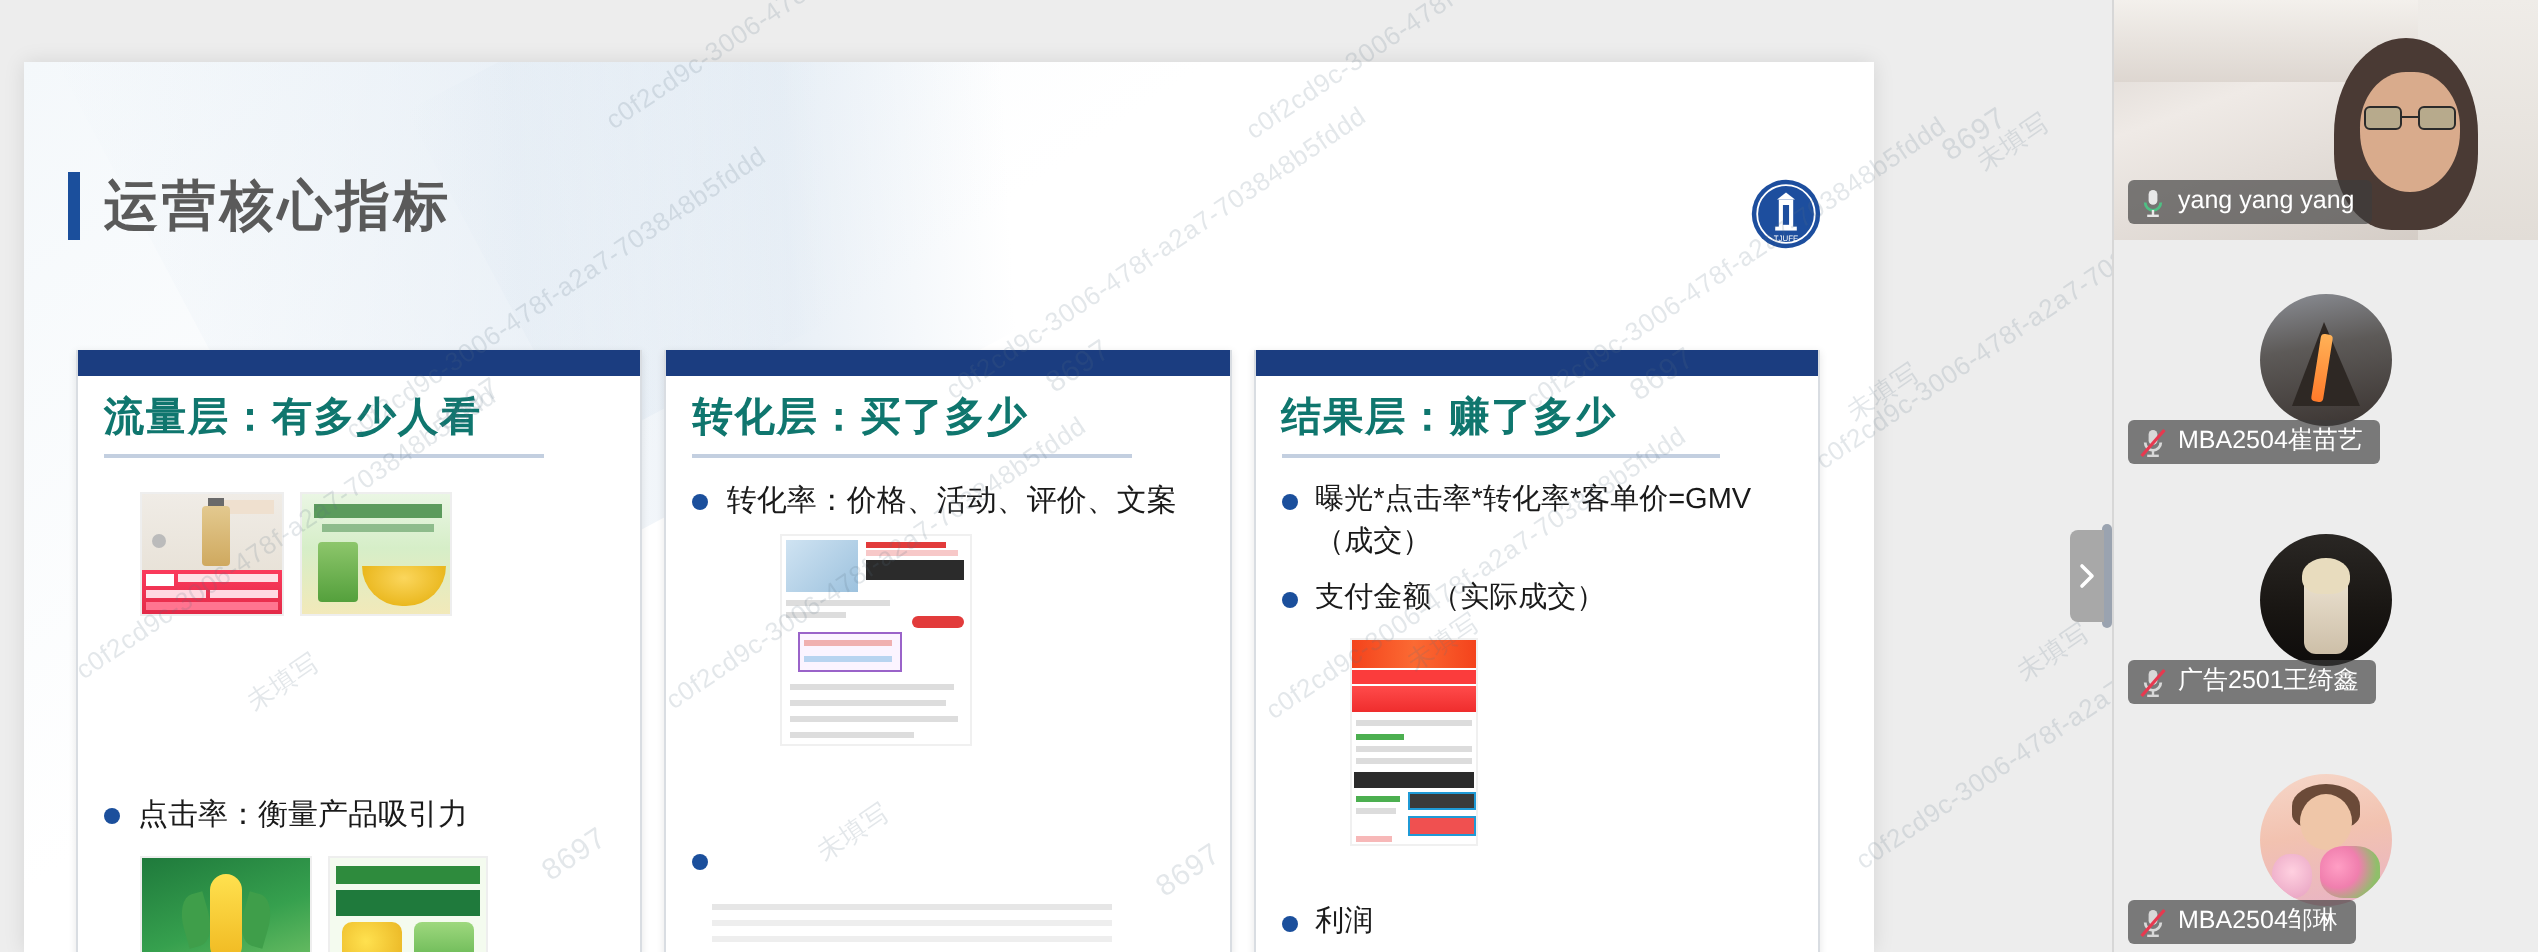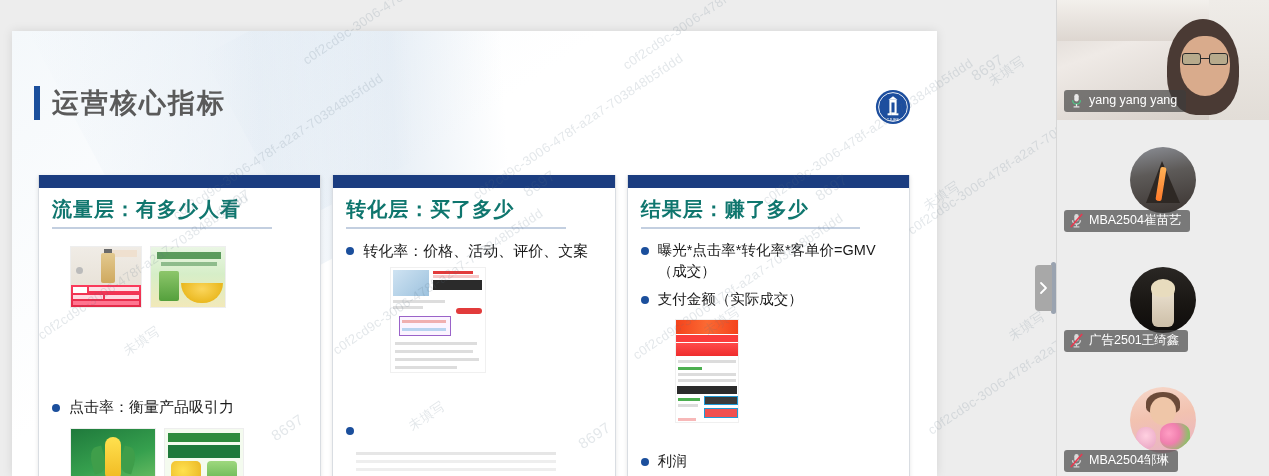--- a/index.html
+++ b/index.html
@@ -229,21 +229,21 @@
      background:#efc6a8; border-radius:50%; }
   .av-flower .hr { position:absolute; left:16px; top:5px; width:34px; height:22px;
      background:#6b4a38; border-radius:50% 50% 30% 30%; }
   .av-flower .bq { position:absolute; left:30px; top:36px; width:30px; height:26px;
      background: radial-gradient(circle at 30% 40%, #ff9ec4 0%, #f07fae 40%, #8fbf6a 75%); border-radius:40%; }
   .av-flower .bq2 { position:absolute; left:6px; top:40px; width:20px; height:22px;
      background: radial-gradient(circle at 50% 40%, #ffd0e0, #e6a0c0); border-radius:45%; }
 
   .namebadge {
     position: absolute; left: 8px; bottom: 8px;
-    display: flex; align-items: flex-start; gap: 6px;
+    display: flex; align-items: flex-end; gap: 6px;
     background: rgba(60,60,60,0.66);
     padding: 3px 9px 3px 6px; border-radius: 3px;
     max-width: 188px;
   }
   .namebadge .nm {
     color: #ffffff; font-size: 12.5px; line-height: 1.25;
     white-space: nowrap; overflow: hidden; text-overflow: ellipsis;
   }
   .mic-icon { width: 13px; height: 15px; flex: none; }
 

